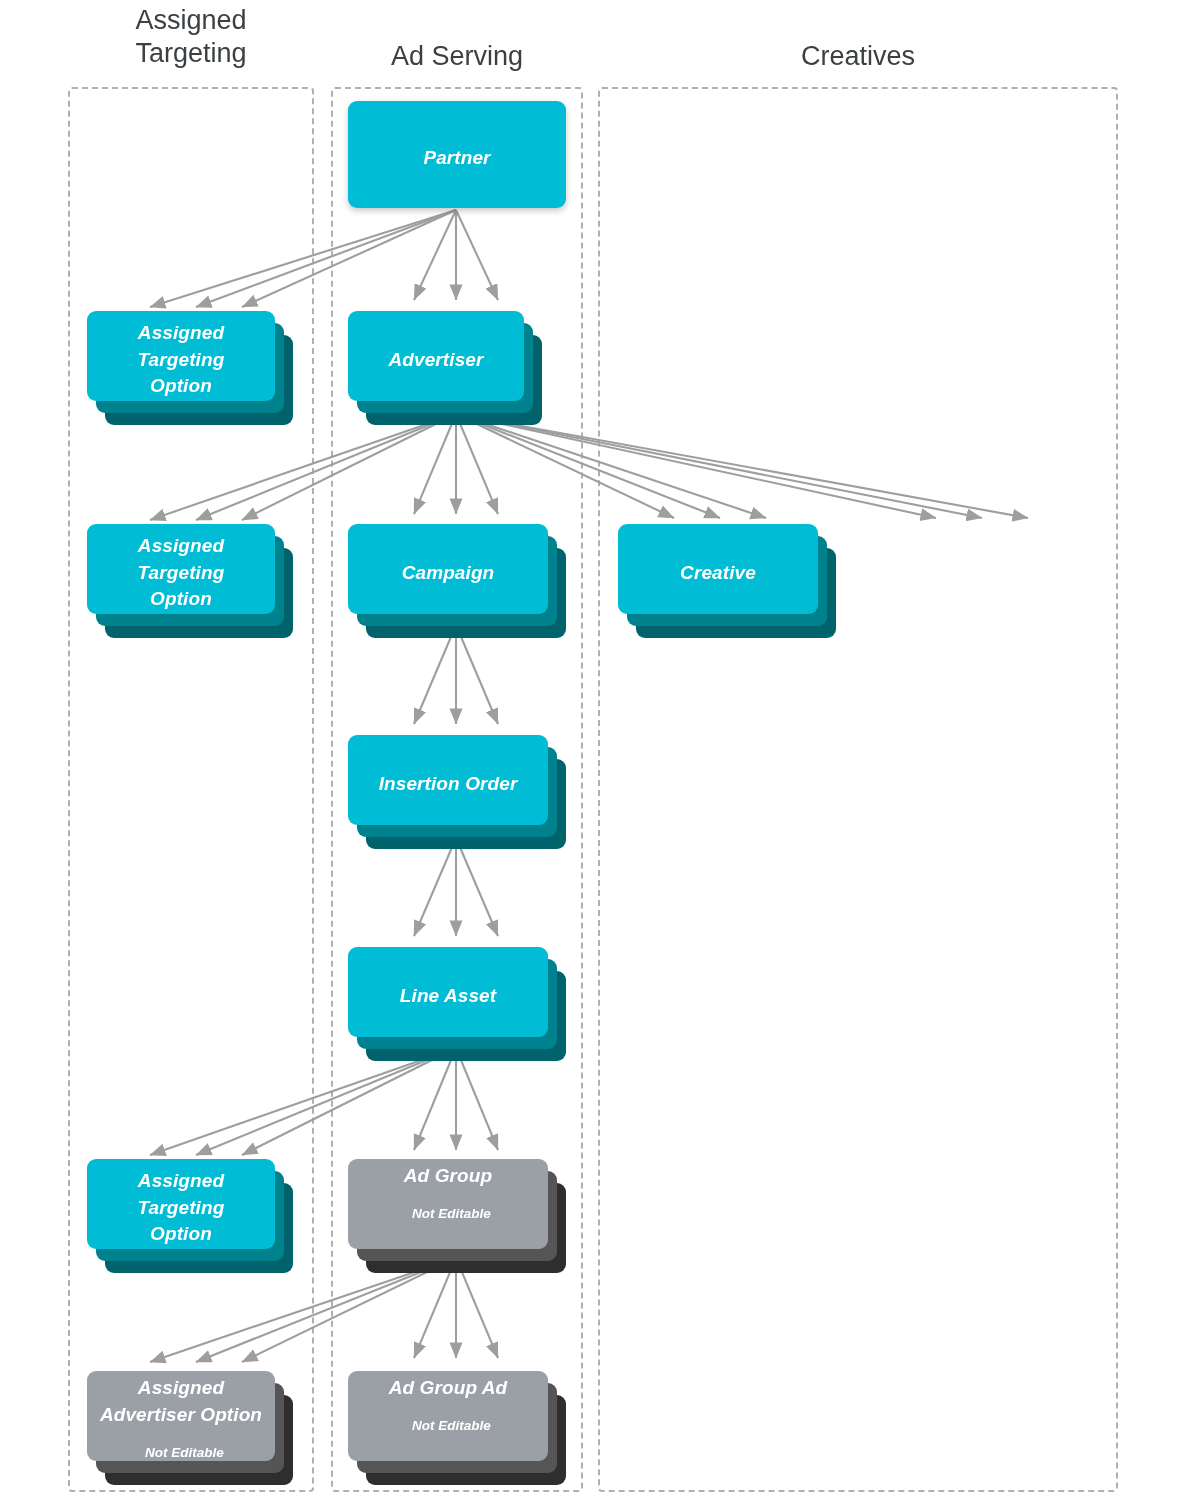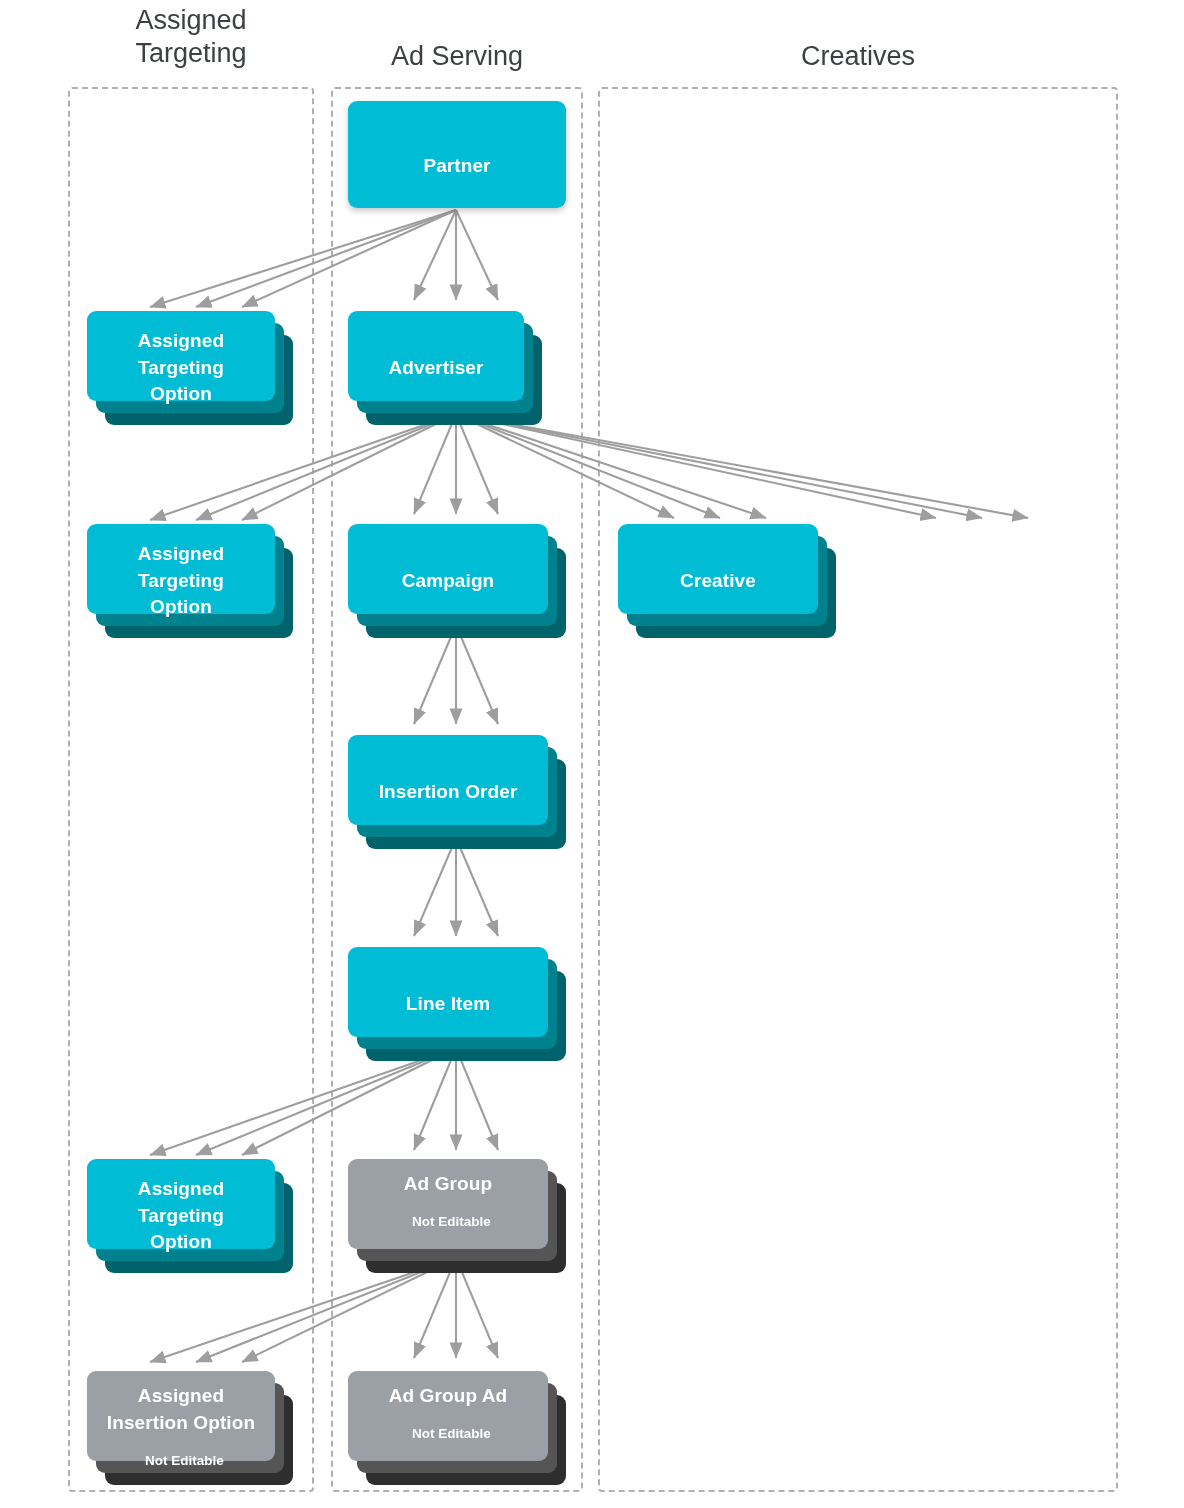--- a/index.html
+++ b/index.html
@@ -76,28 +76,29 @@
     position: absolute;
     left: 0; top: 0;
     width: 100%; height: 100%;
     border-radius: 9px;
     box-shadow: 0 3px 6px rgba(0,0,0,0.22);
   }
 
   .label-wrap {
     position: absolute;
     left: 0;
-    top: 12px;
+    top: 4px;
     width: 100%;
     height: 100%;
     display: flex;
     flex-direction: column;
     align-items: center;
     justify-content: center;
     z-index: 5;
+    font-style: italic;
   }
   .node-title {
     color: #ffffff;
     font-weight: bold;
     font-size: 19px;
     line-height: 1.42;
     text-align: center;
     font-family: "Liberation Sans", sans-serif;
     letter-spacing: 0.1px;
   }
@@ -258,21 +259,21 @@
     <div class="label-wrap">
       <div class="node-title">Insertion Order</div>
     </div>
   </div>
 
   <div class="node cyan" style="left:348px; top:947px; width:200px; height:90px; z-index:10;">
     <div class="card layer3"></div>
     <div class="card layer2"></div>
     <div class="card front"></div>
     <div class="label-wrap">
-      <div class="node-title">Line Item</div>
+      <div class="node-title">Line Asset</div>
     </div>
   </div>
 
   <div class="node cyan" style="left:87px; top:1159px; width:188px; height:90px; z-index:10;">
     <div class="card layer3"></div>
     <div class="card layer2"></div>
     <div class="card front"></div>
     <div class="label-wrap">
       <div class="node-title">Assigned</div>
       <div class="node-title">Targeting</div>
@@ -289,21 +290,21 @@
       <div class="node-sub">Not Editable</div>
     </div>
   </div>
 
   <div class="node gray has-sub" style="left:87px; top:1371px; width:188px; height:90px; z-index:10;">
     <div class="card layer3"></div>
     <div class="card layer2"></div>
     <div class="card front"></div>
     <div class="label-wrap">
       <div class="node-title">Assigned</div>
-      <div class="node-title">Insertion Option</div>
+      <div class="node-title">Advertiser Option</div>
       <div class="node-sub">Not Editable</div>
     </div>
   </div>
 
   <div class="node gray has-sub" style="left:348px; top:1371px; width:200px; height:90px; z-index:10;">
     <div class="card layer3"></div>
     <div class="card layer2"></div>
     <div class="card front"></div>
     <div class="label-wrap">
       <div class="node-title">Ad Group Ad</div>

